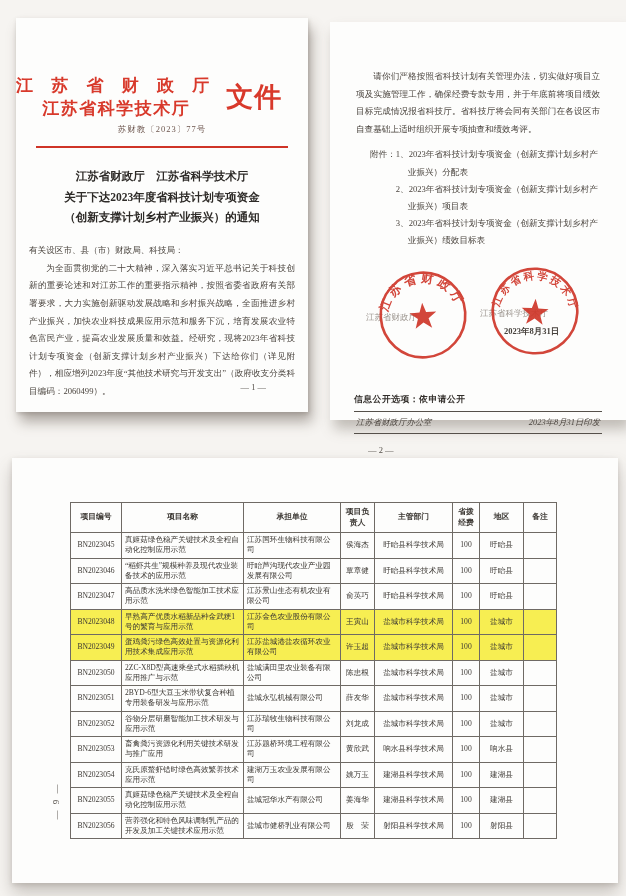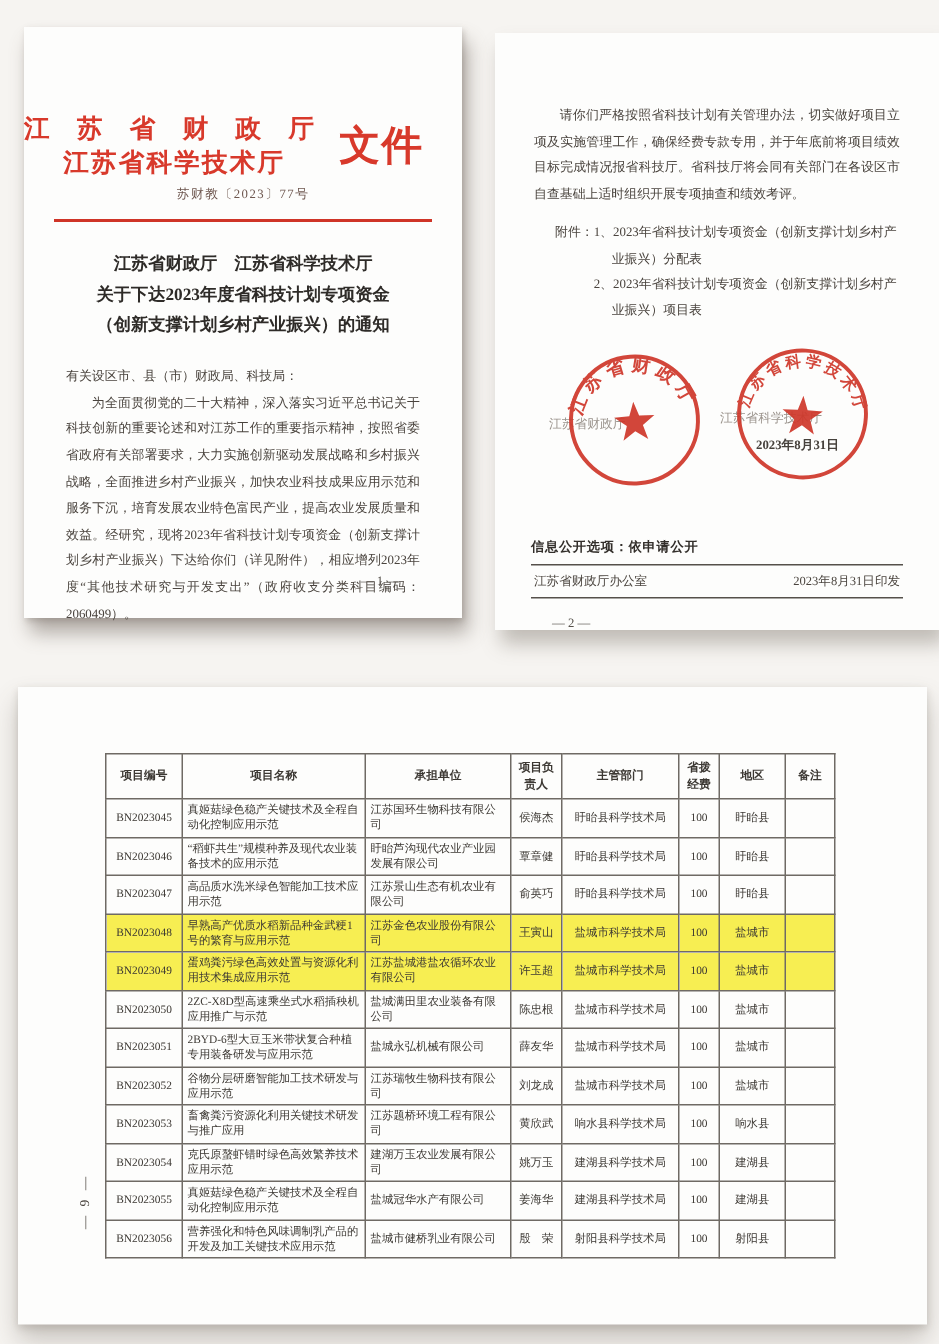--- a/index.html
+++ b/index.html
@@ -21,42 +21,42 @@
   .p1-header { margin-top:56px; display:flex; justify-content:flex-start; align-items:center; gap:10px; }
   .red { color:#d8392b; }
   .org-lines { text-align:center; font-weight:700; }
   .org-line1 { font-size:17px; letter-spacing:7px; white-space:nowrap; }
   .org-line2 { font-size:17px; letter-spacing:1.5px; white-space:nowrap; }
   .doc-word { font-size:27px; font-weight:900; letter-spacing:1px; }
   .doc-number { margin-top:4px; text-align:center; font-size:8.5px; color:#6d564e; letter-spacing:1px; }
   .red-rule { height:2px; background:#cf3427; margin:10px 20px 0; }
   .doc-title { margin-top:18px; text-align:center; font-weight:700; font-size:11.5px;
     line-height:1.8; color:#2e2b28; }
-  .p1-body { margin:14px 28px 0; font-size:8.6px; line-height:2.05; color:#4a443e; text-align:justify; }
+  .p1-body { margin:14px 13px 0; font-size:8.6px; line-height:2.05; color:#4a443e; text-align:justify; }
   .indent { text-indent:2em; }
   .pagenum-1 { position:absolute; right:42px; bottom:20px; font-size:8.5px; color:#55504a; }
 
   
   .p2-body { margin:46px 26px 0; font-size:8.6px; line-height:2.05; color:#4a443e;
     text-align:justify; text-indent:2em; }
   .attachments { display:flex; margin:8px 26px 0 40px; font-size:8.6px; line-height:2.0; color:#4a443e; }
   .att-label { white-space:nowrap; }
   .att-items { flex:1; }
   .att-item { padding-left:1.4em; text-indent:-1.4em; }
   .seal-zone { position:relative; height:118px; margin-top:10px; }
   .seal { position:absolute; width:94px; height:94px; opacity:.92; }
   .seal-left { left:46px; top:8px; transform:rotate(-4deg); }
   .seal-right { left:158px; top:4px; transform:rotate(3deg); }
   .under-text { position:absolute; font-size:8.5px; color:#9a938c; white-space:nowrap; }
   .under-left { left:36px; top:52px; }
   .under-right { left:150px; top:48px; }
   .seal-date { position:absolute; left:174px; top:66px; font-size:8.5px; color:#46413c; font-weight:600; white-space:nowrap; }
   .info-line { margin:16px 24px 0; font-size:8.8px; font-weight:700; color:#332f2b; letter-spacing:.5px; }
   .footer-box { margin:5px 24px 0; border-top:1.5px solid #55504a; border-bottom:1.5px solid #55504a;
-    display:flex; justify-content:space-between; padding:5px 2px; font-size:8.4px; color:#4a443e; }
+    display:flex; justify-content:space-between; padding:5px 2px; font-size:8.4px; color:#4a443e;font-style:italic; }
   .pagenum-2 { margin:11px 0 0 38px; font-size:8.5px; color:#55504a; }
 
   
   .v-pagenum { position:absolute; left:14px; top:338px; width:60px; text-align:center;
     transform:rotate(-90deg); font-size:9px; color:#4a443e; letter-spacing:2px; }
   table.grant { position:absolute; left:58px; top:44px; width:486px;
     border-collapse:collapse; table-layout:fixed; font-size:7.6px; color:#3c3833; }
   .grant th, .grant td { border:1px solid #6f6a64; padding:2px 3px; line-height:1.35;
     overflow:hidden; }
   .grant th { font-weight:700; height:30px; text-align:center; font-size:7.8px; }
@@ -91,20 +91,21 @@
     <div class="pagenum-1">— 1 —</div>
   </div>
 
   <div class="page" id="page2">
     <div class="p2-body">请你们严格按照省科技计划有关管理办法，切实做好项目立项及实施管理工作，确保经费专款专用，并于年底前将项目绩效目标完成情况报省科技厅。省科技厅将会同有关部门在各设区市自查基础上适时组织开展专项抽查和绩效考评。</div>
     <div class="attachments">
       <div class="att-label">附件：</div>
       <div class="att-items">
         <div class="att-item">1、2023年省科技计划专项资金（创新支撑计划乡村产业振兴）分配表</div>
         <div class="att-item">2、2023年省科技计划专项资金（创新支撑计划乡村产业振兴）项目表</div>
+        <div class="att-item">3、2023年省科技计划专项资金（创新支撑计划乡村产业振兴）绩效目标表</div>
       </div>
     </div>
 
     <div class="seal-zone">
       <div class="under-text under-left">江苏省财政厅</div>
       <div class="under-text under-right">江苏省科学技术厅</div>
       <div class="seal-date">2023年8月31日</div>
 
       <svg class="seal seal-left" viewBox="0 0 100 100">
         <defs>

